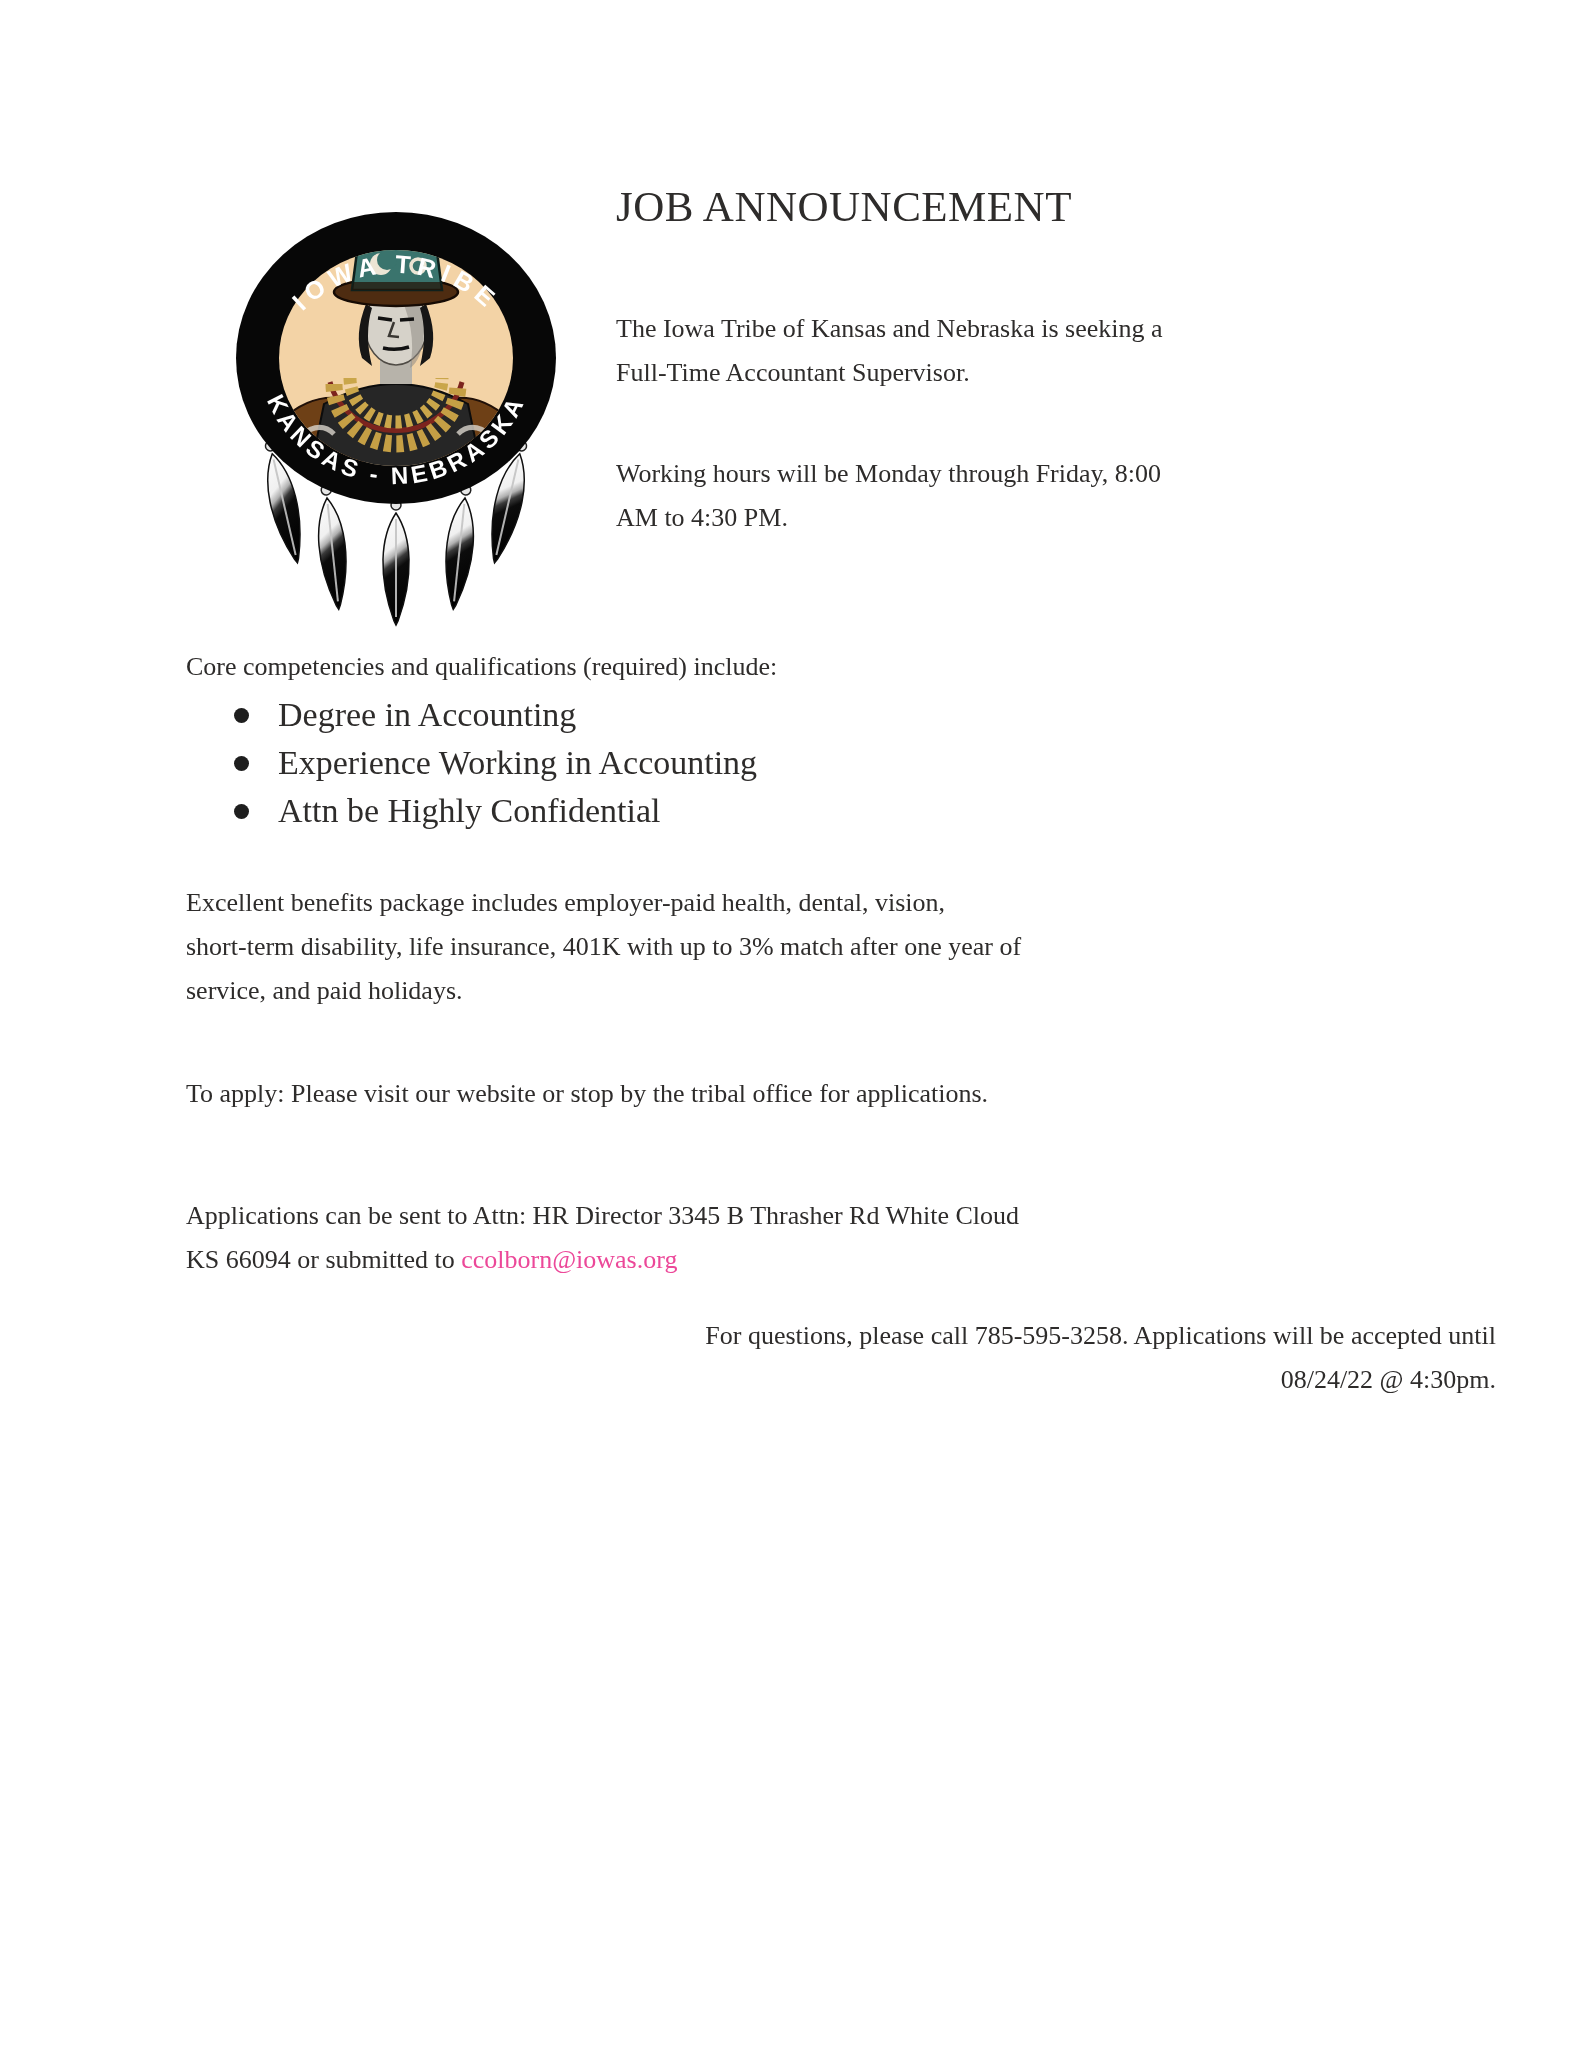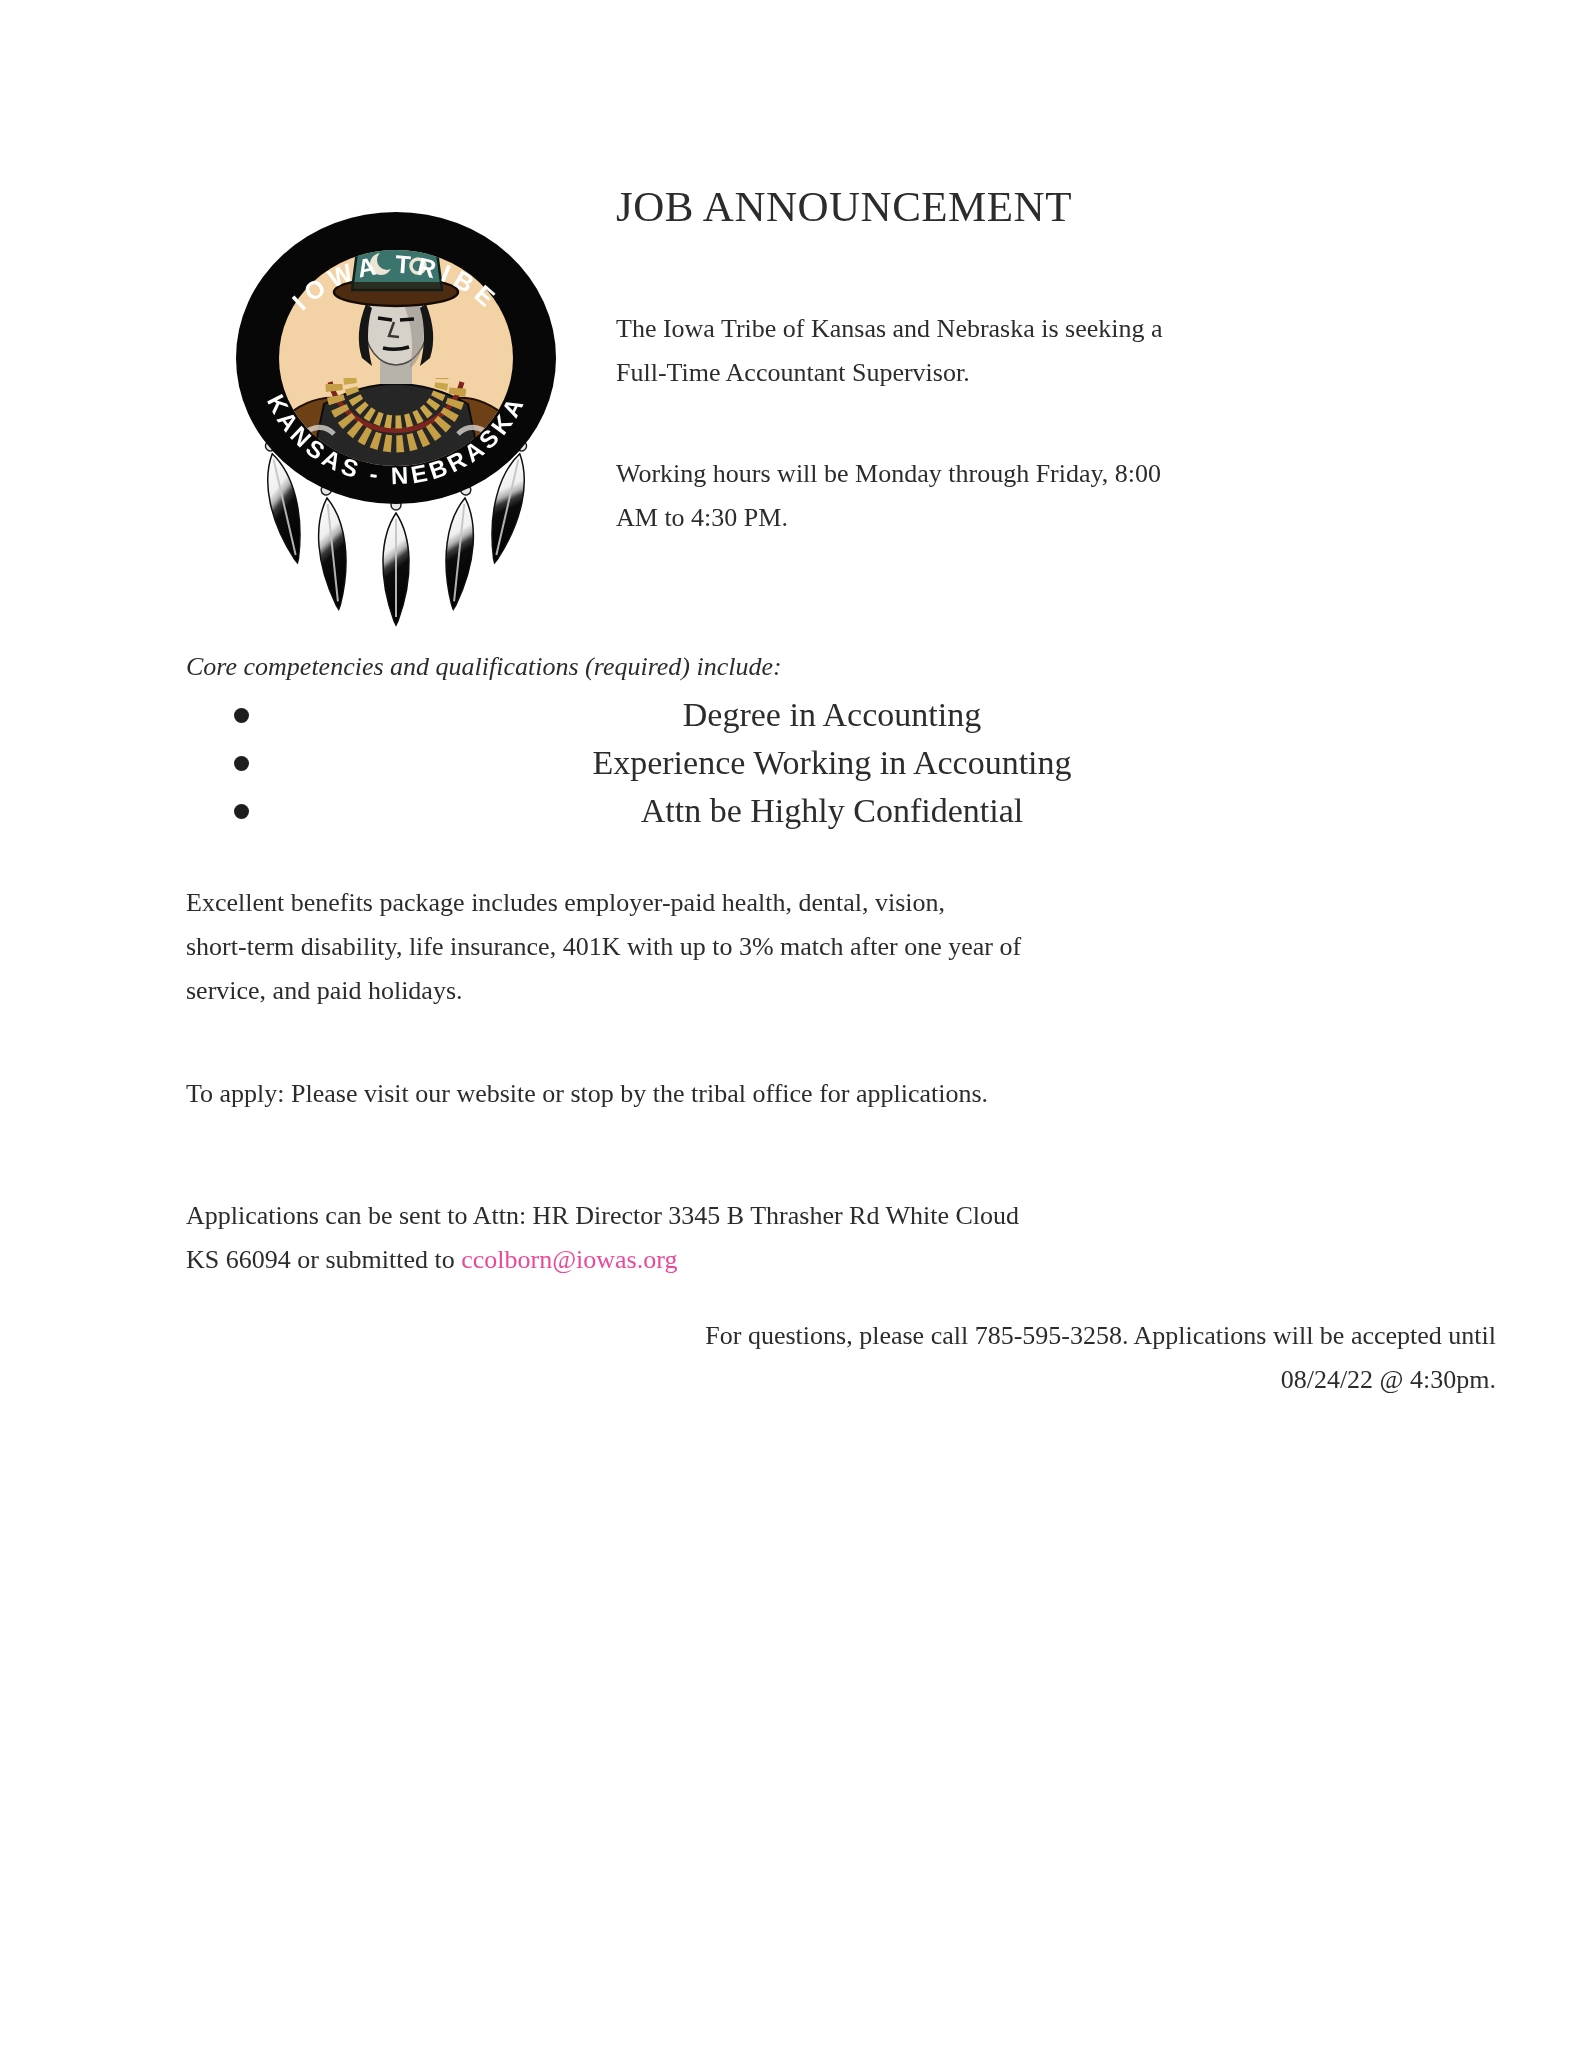--- a/index.html
+++ b/index.html
@@ -18,32 +18,32 @@
     letter-spacing:0.5px;
     white-space:pre-line;
   }
   .txt {
     position:absolute;
     font-size:26px; line-height:44px;
     white-space:pre-line;
   }
   .intro   { left:616px; top:307px;  width:820px; }
   .hours   { left:616px; top:452px;  width:820px; }
-  .quals-h { left:186px; top:645px;  width:1310px;font-style:italic; }
+  .quals-h { left:186px; top:645px;  width:1310px; }
   .benefits{ left:186px; top:881px;  width:1310px; }
   .apply   { left:186px; top:1072px; width:1310px; }
   .apps    { left:186px; top:1194px; width:1310px; }
   .quest   { left:186px; top:1314px; width:1310px;text-align:right; }
   .qual-list {
     position:absolute;
     left:186px; top:691px; width:1200px;
     margin:0; padding:0; list-style:none;
     font-size:34px; line-height:48px;
   }
-  .qual-list li { position:relative; padding-left:92px;text-align:center; }
+  .qual-list li { position:relative; padding-left:92px; }
   .bullet-dot {
     position:absolute; left:48px; top:17px;
     width:15px; height:15px; border-radius:50%;
     background:#1e1e1e;
   }
   .email-link { color:#ec4899; text-decoration:none; cursor:pointer; }
   .logo-svg { position:absolute; left:230px; top:206px; width:332px; height:425px; }
 </style>
 </head>
 <body>

